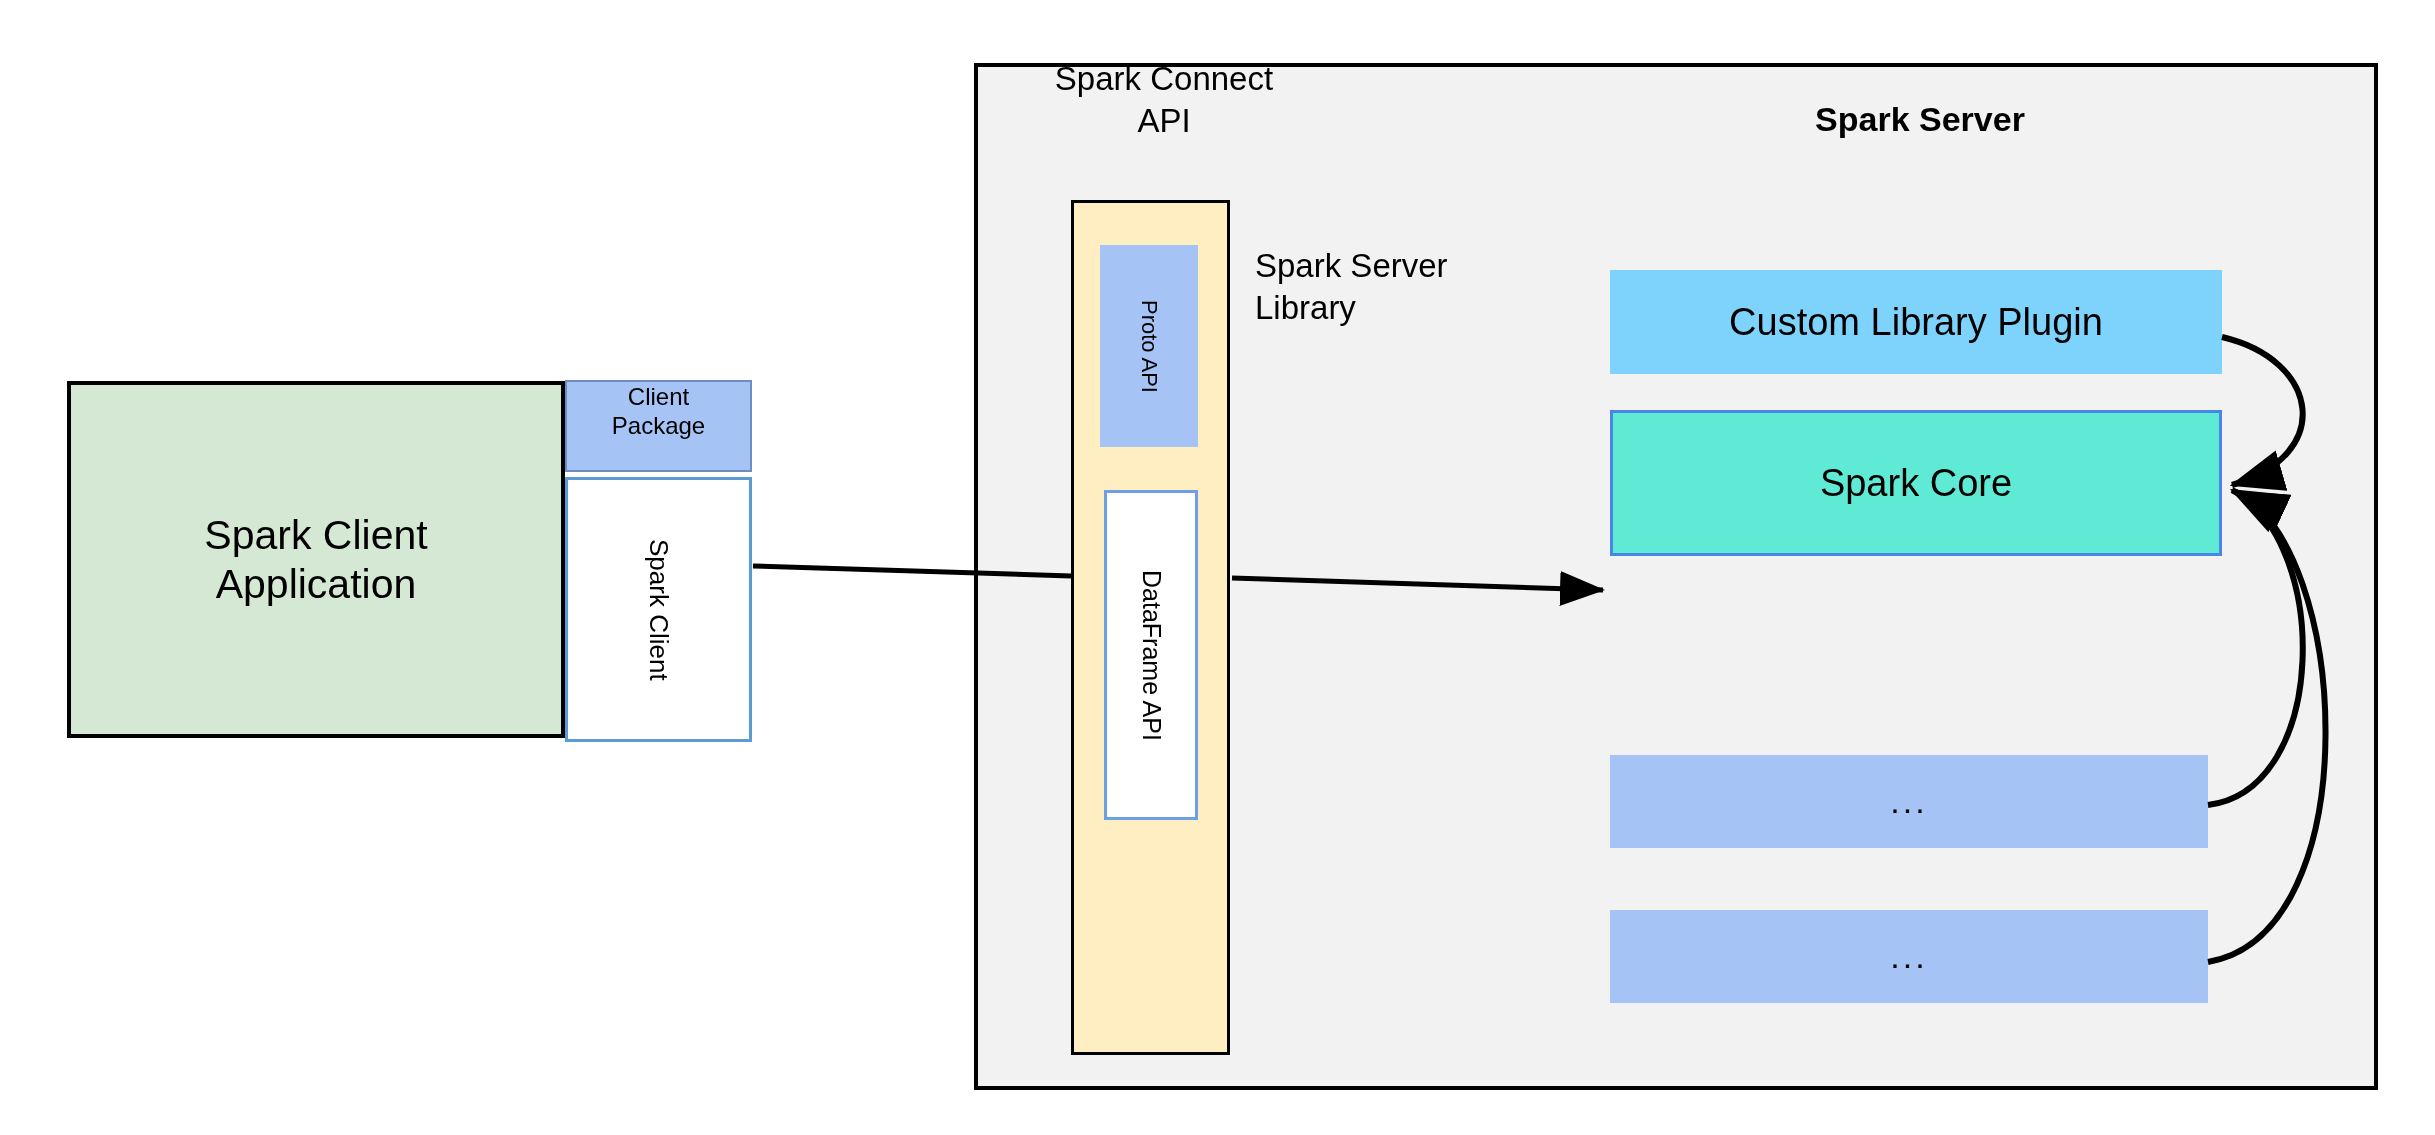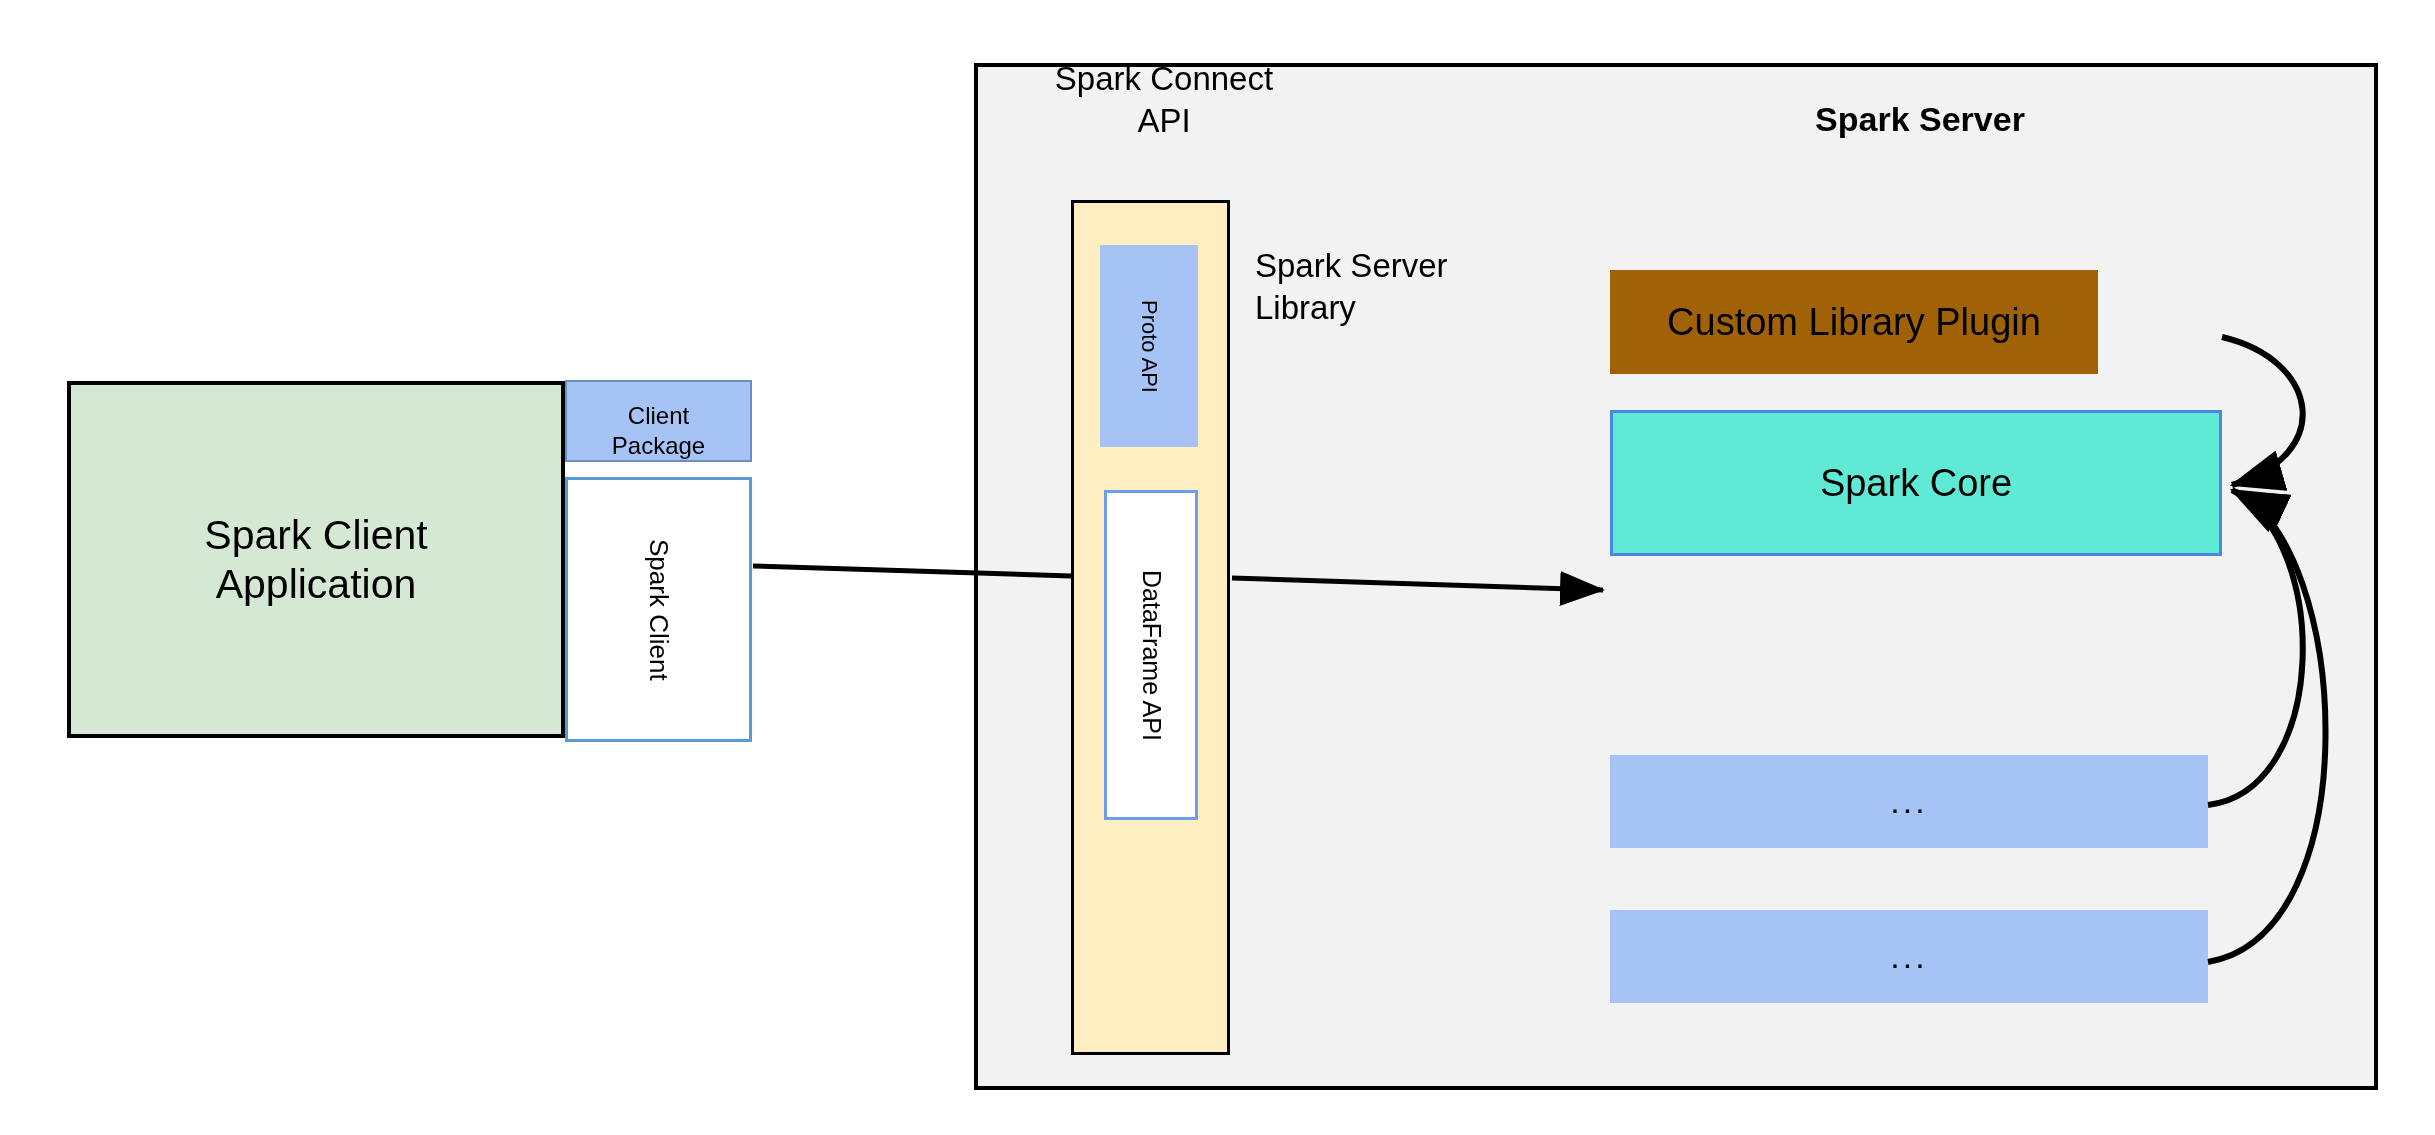--- a/index.html
+++ b/index.html
@@ -40,26 +40,26 @@
     text-align: center;
     line-height: 1.18;
     white-space: pre-line;
   }
 
   .client-package-box {
     position: absolute;
     left: 565px;
     top: 380px;
     width: 187px;
-    height: 82px;
+    height: 92px;
     background: #a6c3f5;
     border: 2px solid #6c8ebf;
     box-sizing: border-box;
     display: flex;
-    align-items: flex-end;
+    align-items: flex-start;
     justify-content: center;
   }
   .client-package-label {
     font-size: 24px;
     color: #000000;
     text-align: center;
     line-height: 1.22;
     white-space: pre-line;
   }
 
@@ -181,23 +181,23 @@
     text-align: left;
     line-height: 1.28;
     white-space: pre-line;
   }
 
   
   .plugin-box {
     position: absolute;
     left: 1610px;
     top: 270px;
-    width: 488px;
+    width: 612px;
     height: 104px;
-    background: #a16207;
+    background: #7dd3fc;
     display: flex;
     align-items: center;
     justify-content: center;
   }
   .plugin-label {
     font-size: 38px;
     color: #000000;
   }
 
   .spark-core-box {

